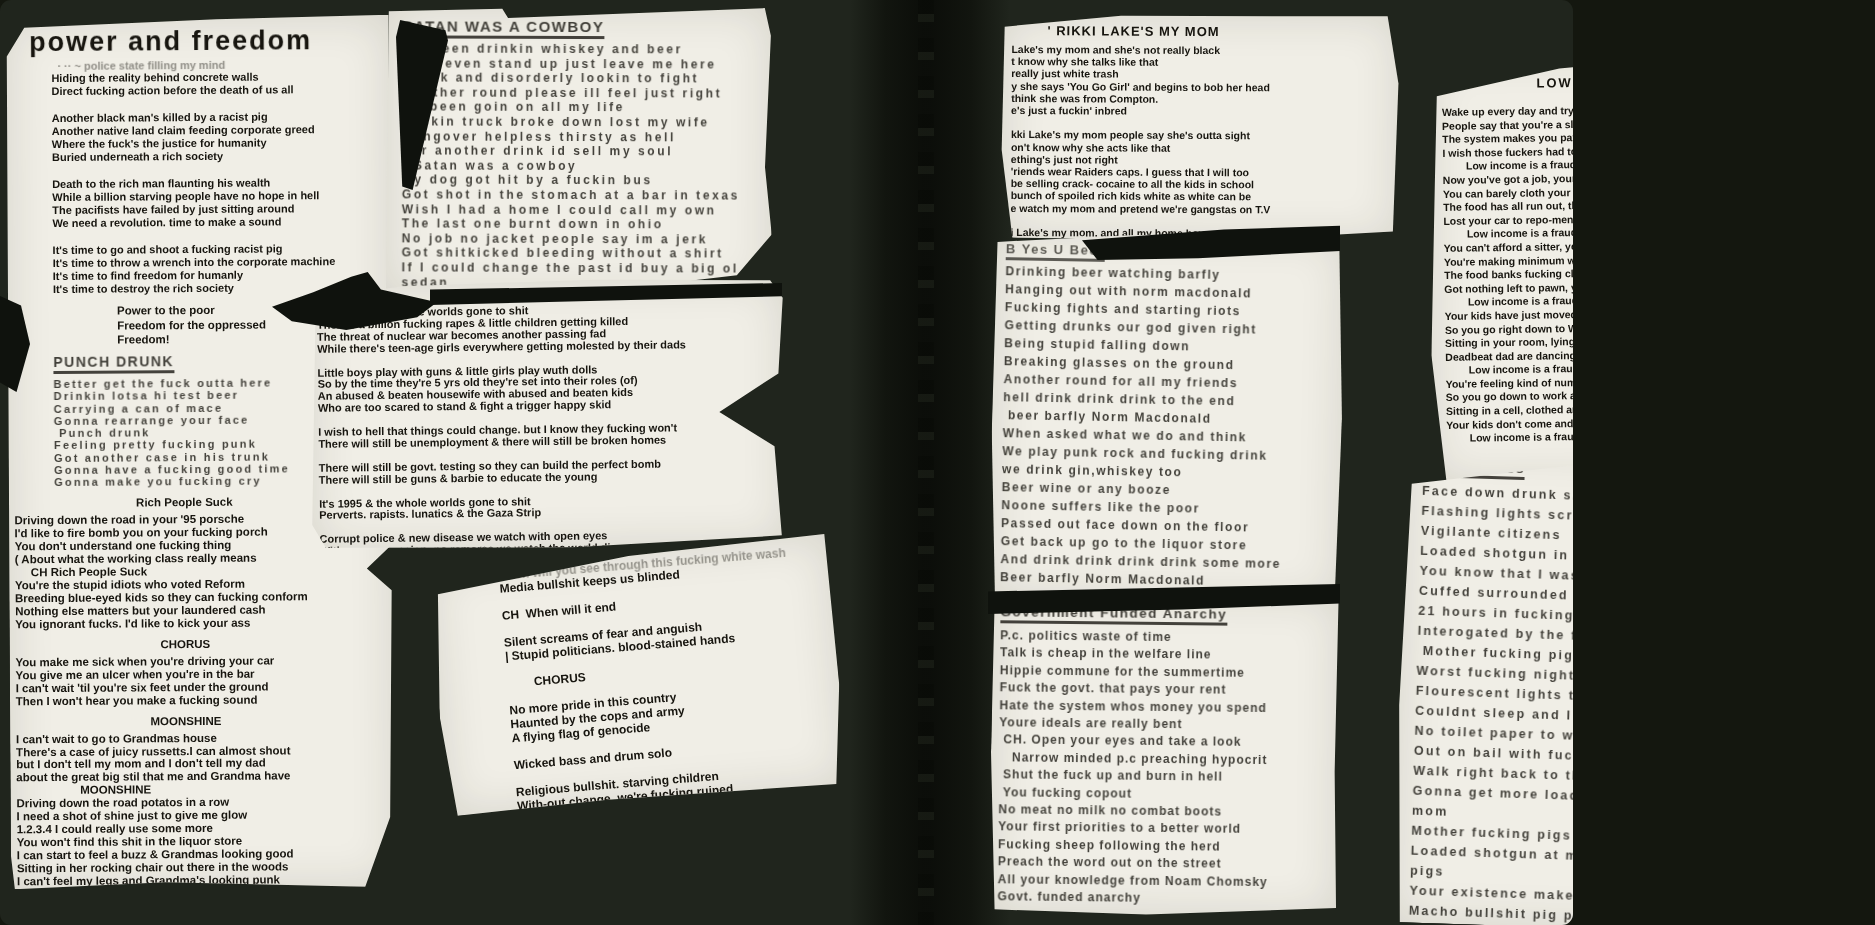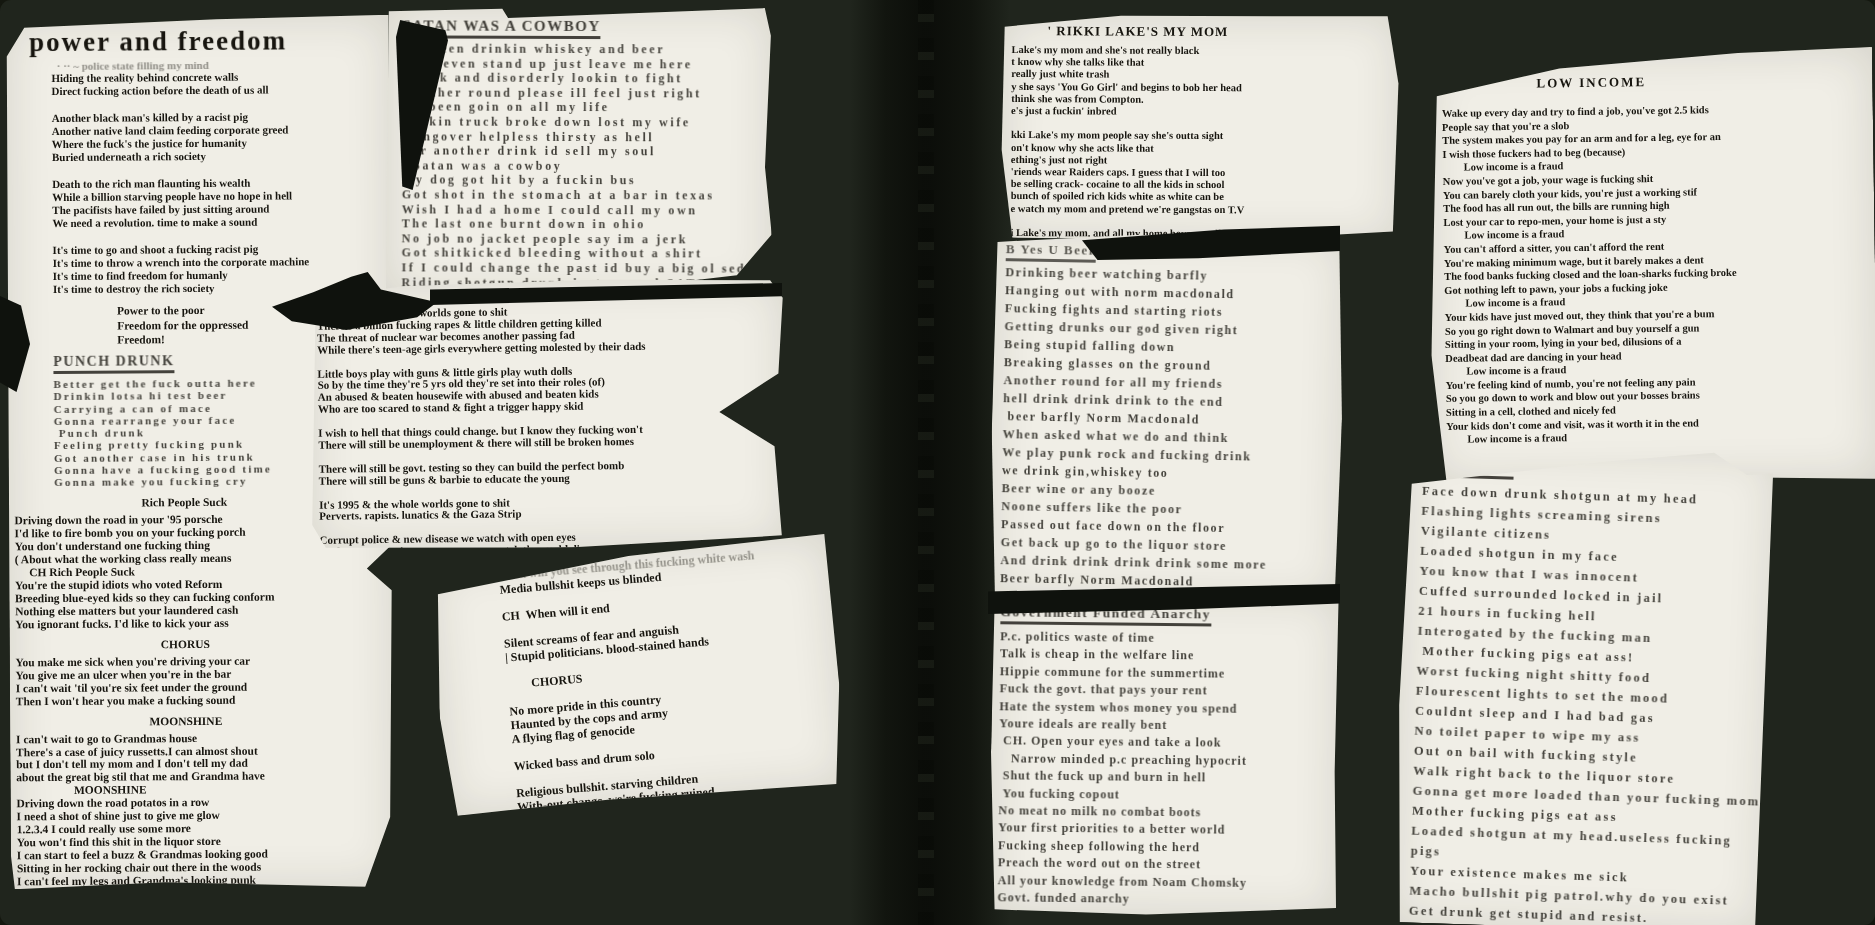--- a/index.html
+++ b/index.html
@@ -1,18 +1,18 @@
 <!DOCTYPE html>
 <html><head>
 <meta charset="utf-8">
 <style>
   html,body{margin:0;padding:0;background:#14170f;}
-  #stage{position:relative;width:1875px;height:925px;overflow:hidden;
+  #stage{position:relative;width:1573px;height:925px;overflow:hidden;
          background:#20251d;
-         font-family:Liberation Serif, serif;border-radius:11px;}
+         font-family:Liberation Sans, sans-serif;border-radius:11px;}
   
   .spine{position:absolute;left:850px;top:0;width:160px;height:925px;
          background:linear-gradient(90deg,rgba(16,19,13,0) 0%,#12150f 22%,#0b0d09 48%,#12150f 76%,rgba(16,19,13,0) 100%);}
   .foldline{position:absolute;left:918px;top:0;width:16px;height:925px;opacity:.7;
          background:repeating-linear-gradient(180deg,#090b07 0 14px,#1b1f17 14px 22px,#0c0e0a 22px 38px);}
   
   .scrap{position:absolute;background:#f0eee6;color:#17150f;overflow:hidden;
          box-shadow:inset 0 0 46px rgba(40,40,30,.14);}
   .lyr{white-space:pre-wrap;font-weight:700;}
   .deg{filter:blur(.45px);opacity:.8;}

